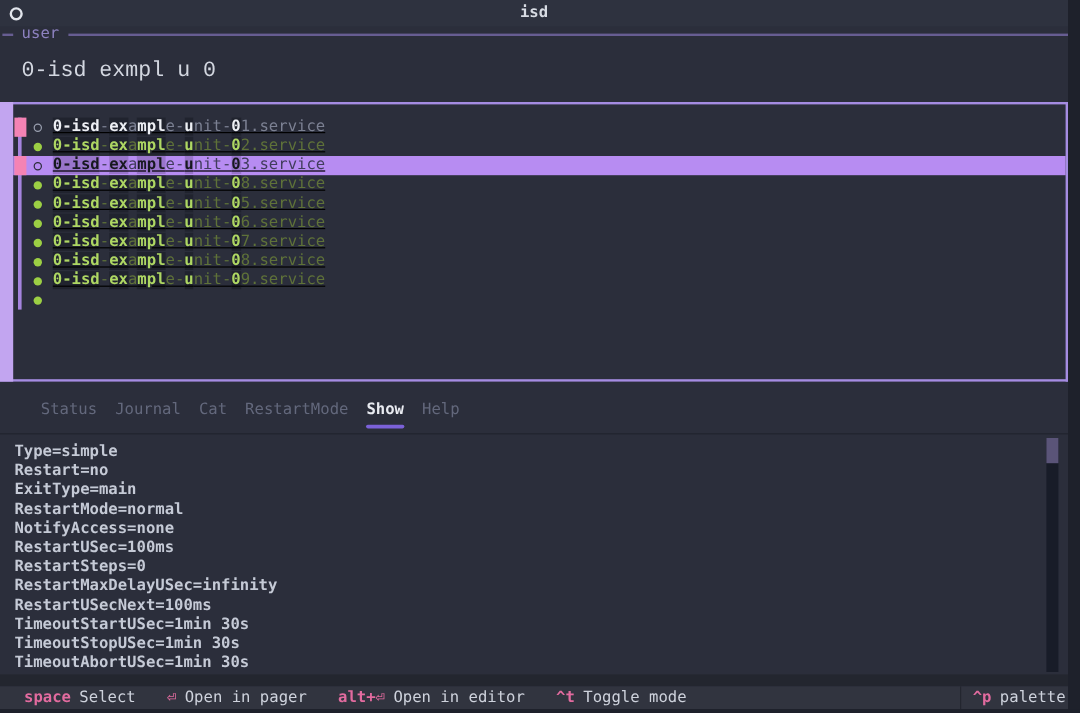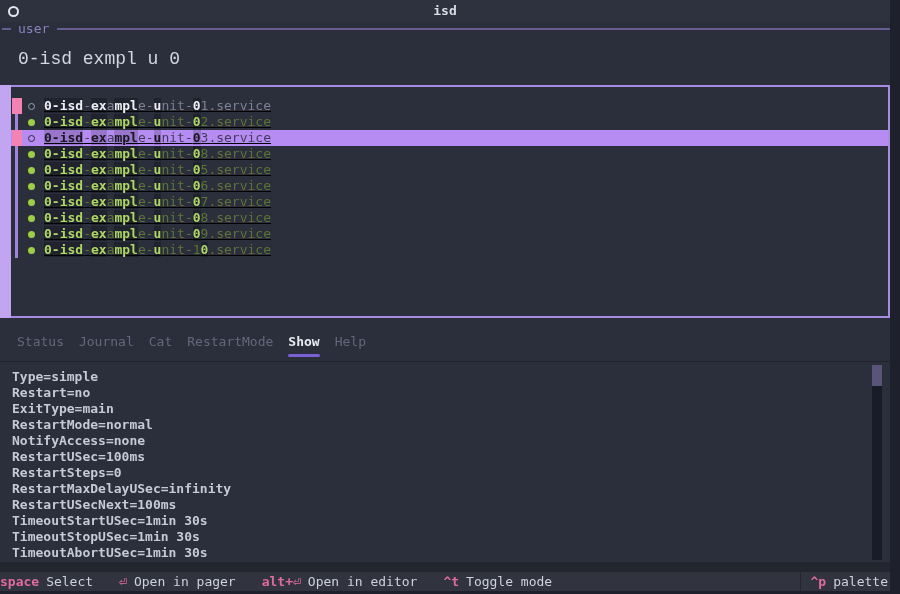--- a/index.html
+++ b/index.html
@@ -63,42 +63,42 @@
   .row.selected .dot { border-color: #2a2c3a; }
   .seg { white-space: pre; }
   .row.active .seg.m { color: var(--green-bright, #aed763); font-weight: bold; background: var(--match-band, rgba(18,20,28,0.40)); }
   .row.active .seg.u { color: var(--green-dim, #5f7239); }
   .row.inactive:not(.selected) .seg.m { color: var(--white-bright, #edeff4); font-weight: bold; background: var(--match-band, rgba(18,20,28,0.40)); }
   .row.inactive:not(.selected) .seg.u { color: var(--gray-dim, #7c8193); }
   .row.selected .seg.m { color: #17181f; font-weight: bold; background: rgba(0,0,0,0.16); }
   .row.selected .seg.u { color: #413d5c; }
 
   
-  .tabs { position: absolute; left: 0; top: 334px; width: 890px; display: flex; gap: 15px; padding-left: 17px; }
+  .tabs { position: absolute; left: 0; top: 334px; width: 890px; display: flex; gap: 15px; padding-left: 34px; }
   .tab { display: flex; flex-direction: column; align-items: center; cursor: default; }
   .tab-label { color: var(--tab-inactive, #63687c); }
   .tab.active .tab-label { color: var(--tab-active, #e9ebf1); font-weight: bold; }
   .tab-underline { width: 100%; height: 3px; border-radius: 2px; margin-top: 4px; background: transparent; }
   .tab.active .tab-underline { background: var(--tab-underline, #7b61d8); }
   .tabs-divider { position: absolute; left: 0; top: 361px; width: 890px; height: 1px; background: #21242f; }
 
   
   .show-pane { position: absolute; left: 0; top: 363px; width: 890px; height: 199px; }
   .show-lines { padding: 6px 0 0 12px; color: var(--content-text, #c5cad6); font-weight: bold; }
   .show-line { height: 16px; white-space: pre; }
   .v-scrollbar { position: absolute; right: 8px; top: 2px; width: 10px; height: 195px; background: var(--sb-track, #181c28); }
   .v-scrollbar .thumb { width: 100%; height: 21px; background: var(--sb-thumb, #5a5478); }
 
   .pre-footer-strip { position: absolute; left: 0; top: 562px; width: 890px; height: 10px; background: #23262f; }
 
   
   .footer {
     position: absolute; left: 0; top: 572px; width: 890px; height: 19px;
     background: var(--bg-footer, #31343f);
-    display: flex; align-items: center; padding-left: 0;
+    display: flex; align-items: center; padding-left: 20px;
   }
   .binding { display: flex; align-items: center; margin-right: 26px; cursor: default; }
   .binding .key { color: var(--key-pink, #e26b9f); font-weight: bold; margin-right: 7px; white-space: pre; }
   .binding .lbl { color: var(--footer-text, #ced2dc); white-space: pre; }
   .binding-right { margin-left: auto; margin-right: 2px; border-left: 1px solid #23262f; padding-left: 10px; height: 19px; display: flex; align-items: center; }
 
   .edge-right { position: absolute; right: 0; top: 0; width: 10px; height: 594px; background: #1e212b; }
   .edge-bottom { position: absolute; left: 0; top: 591px; width: 900px; height: 3px; background: #1e212b; }
 </style>
 </head>
@@ -158,21 +158,20 @@
         <div class="row active">
           <span class="dot"></span>
           <span><span class="seg m">0-isd</span><span class="seg u">-</span><span class="seg m">ex</span><span class="seg u">a</span><span class="seg m">mpl</span><span class="seg u">e-</span><span class="seg m">u</span><span class="seg u">nit-</span><span class="seg m">0</span><span class="seg u">8.service</span></span>
         </div>
         <div class="row active">
           <span class="dot"></span>
           <span><span class="seg m">0-isd</span><span class="seg u">-</span><span class="seg m">ex</span><span class="seg u">a</span><span class="seg m">mpl</span><span class="seg u">e-</span><span class="seg m">u</span><span class="seg u">nit-</span><span class="seg m">0</span><span class="seg u">9.service</span></span>
         </div>
         <div class="row active">
           <span class="dot"></span>
-          <span><span class="seg m">0-isd</span><span class="seg u">-</span><span class="seg m">ex</span><span class="seg u">a</span><span class="seg m">mpl</span><span class="seg u">e-</span><span class="seg m">u</span><span class="seg u">nit-1</span><span class="seg m">0</span><span class="seg u">.service</span></span>
         </div>
       </div>
   </div>
 
   <div class="tabs">
 
   <div class="tab">
         <span class="tab-label">Status</span>
         <div class="tab-underline"></div>
       </div>

